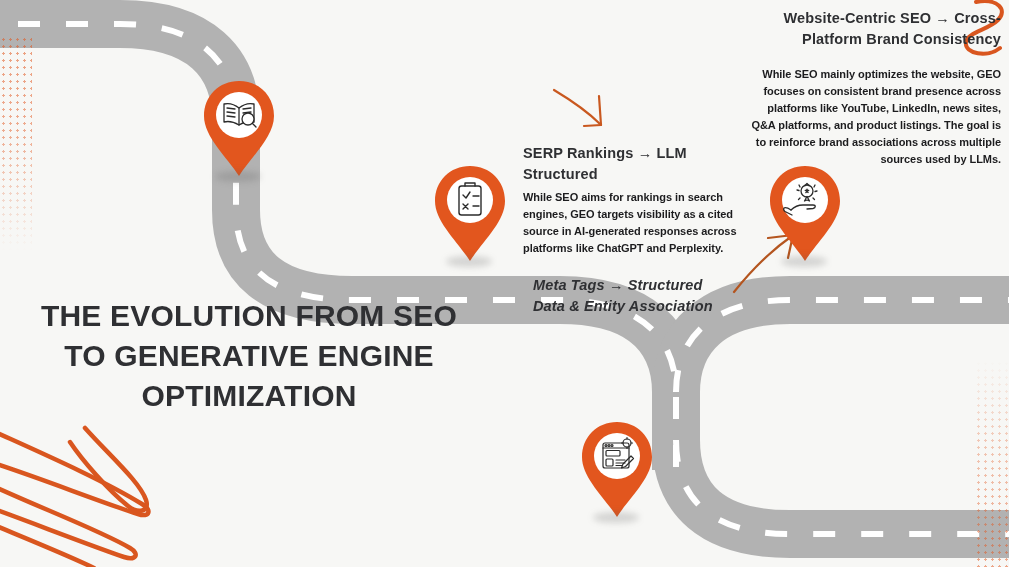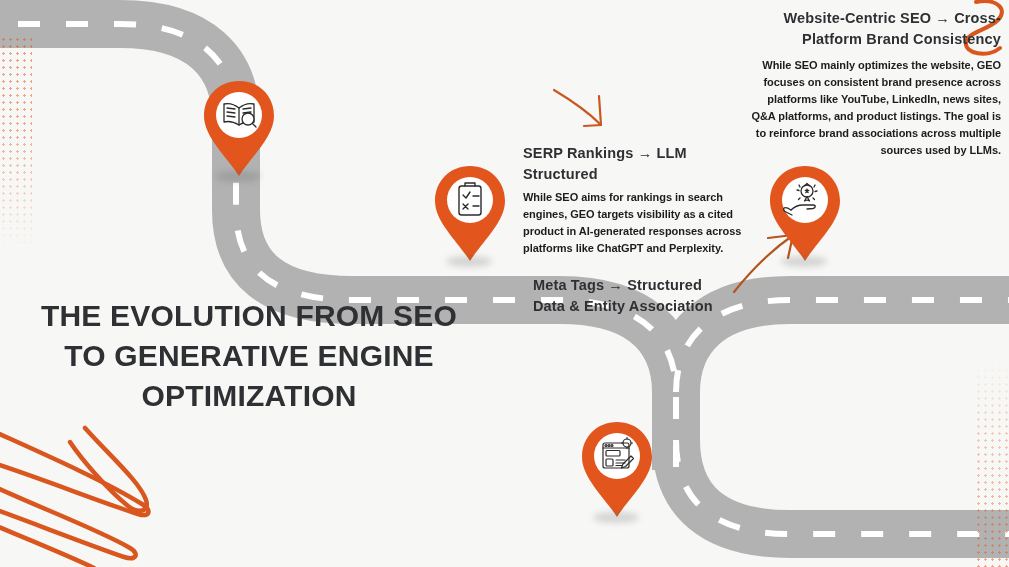--- a/index.html
+++ b/index.html
@@ -80,24 +80,24 @@
   .block p {
     font-size: 11px;
     line-height: 1.55;
     font-weight: 700;
     color: #1c1c1e;
     letter-spacing: -.05px;
   }
 
   #block-1 { left: 273px; top: 32px;  width: 232px; }
   #block-2 { left: 523px; top: 143px; width: 222px; }
-  #block-3 { left: 533px; top: 275px; width: 186px; }
+  #block-3 { left: 533px; top: 275px; width: 186px; font-style: italic; }
   #block-4 { left: 747px; top: 8px;   width: 254px; text-align: right; }
   #block-4 h3 { font-size: 14.5px; }
-  #block-4 p  { margin-top: 7px; }
+  #block-4 p  { margin-top: 16px; }
 
   
   .pin { position: absolute; width: 76px; height: 100px; }
   .pin svg { display: block; width: 100%; height: 100%; overflow: visible; }
 
   #pin-1 { left: 201px; top: 79px; }
   #pin-2 { left: 432px; top: 164px; }
   #pin-3 { left: 579px; top: 420px; }
   #pin-4 { left: 767px; top: 164px; }
 
@@ -265,21 +265,21 @@
       </g>
     </svg>
     <div class="pin-shadow" style="left:14px; top:92px;"></div>
   </div>
 
   <div class="block" id="block-1">
   </div>
 
   <div class="block" id="block-2">
     <h3>SERP Rankings → LLM Structured</h3>
-    <p>While SEO aims for rankings in search engines, GEO targets visibility as a cited product in AI-generated responses across platforms like ChatGPT and Perplexity.</p>
+    <p>While SEO aims for rankings in search engines, GEO targets visibility as a cited source in AI-generated responses across platforms like ChatGPT and Perplexity.</p>
   </div>
 
   <div class="block" id="block-3">
     <h3>Meta Tags → Structured Data &amp; Entity Association</h3>
   </div>
 
   <div class="block" id="block-4">
     <h3>Website-Centric SEO → Cross-Platform Brand Consistency</h3>
     <p>While SEO mainly optimizes the website, GEO focuses on consistent brand presence across platforms like YouTube, LinkedIn, news sites, Q&amp;A platforms, and product listings. The goal is to reinforce brand associations across multiple sources used by LLMs.</p>
   </div>

